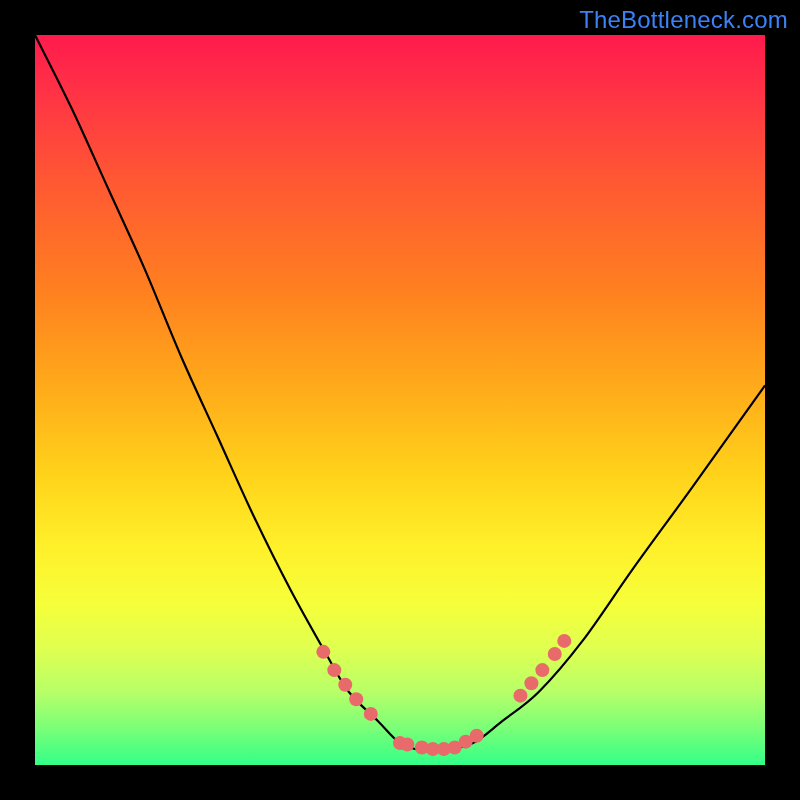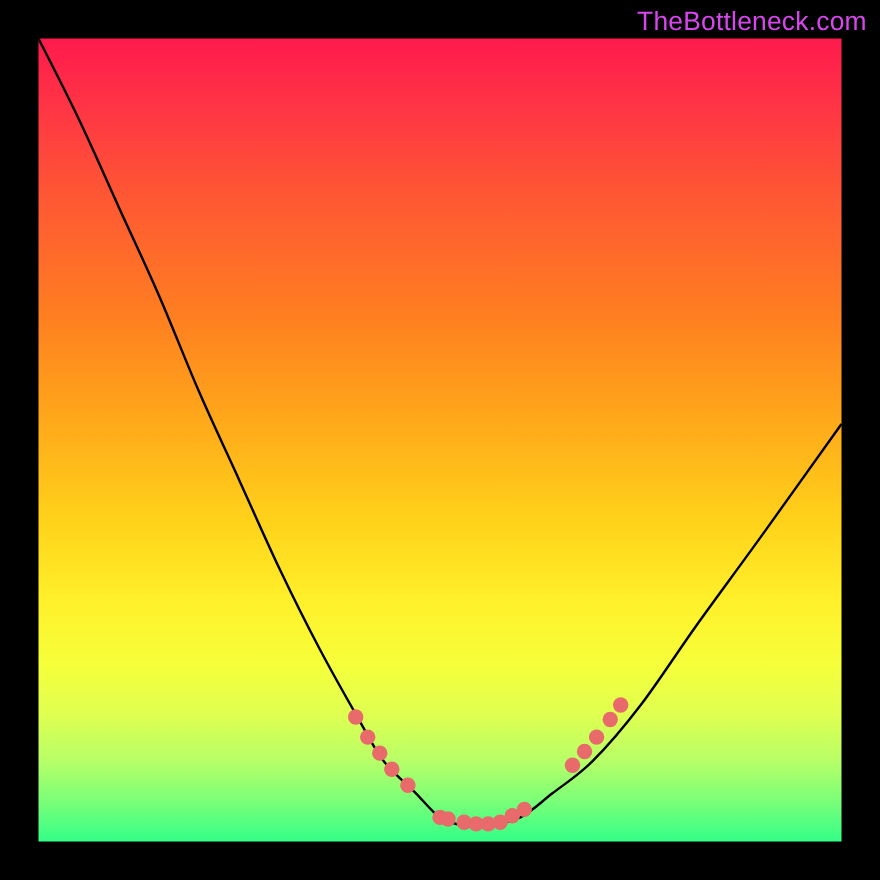--- a/index.html
+++ b/index.html
@@ -36,21 +36,21 @@
       #7aff78 95%,
       #33ff88 100%
     );
   }
   .watermark {
     position: absolute;
     top: 6px;
     right: 12px;
     font-family: Arial, Helvetica, sans-serif;
     font-size: 24px;
-    color: #d946ef;
+    color: #3b82f6;
     letter-spacing: 0.2px;
     font-weight: 500;
     user-select: none;
   }
   svg.curve {
     position: absolute;
     left: 0;
     top: 0;
     width: 730px;
     height: 730px;

